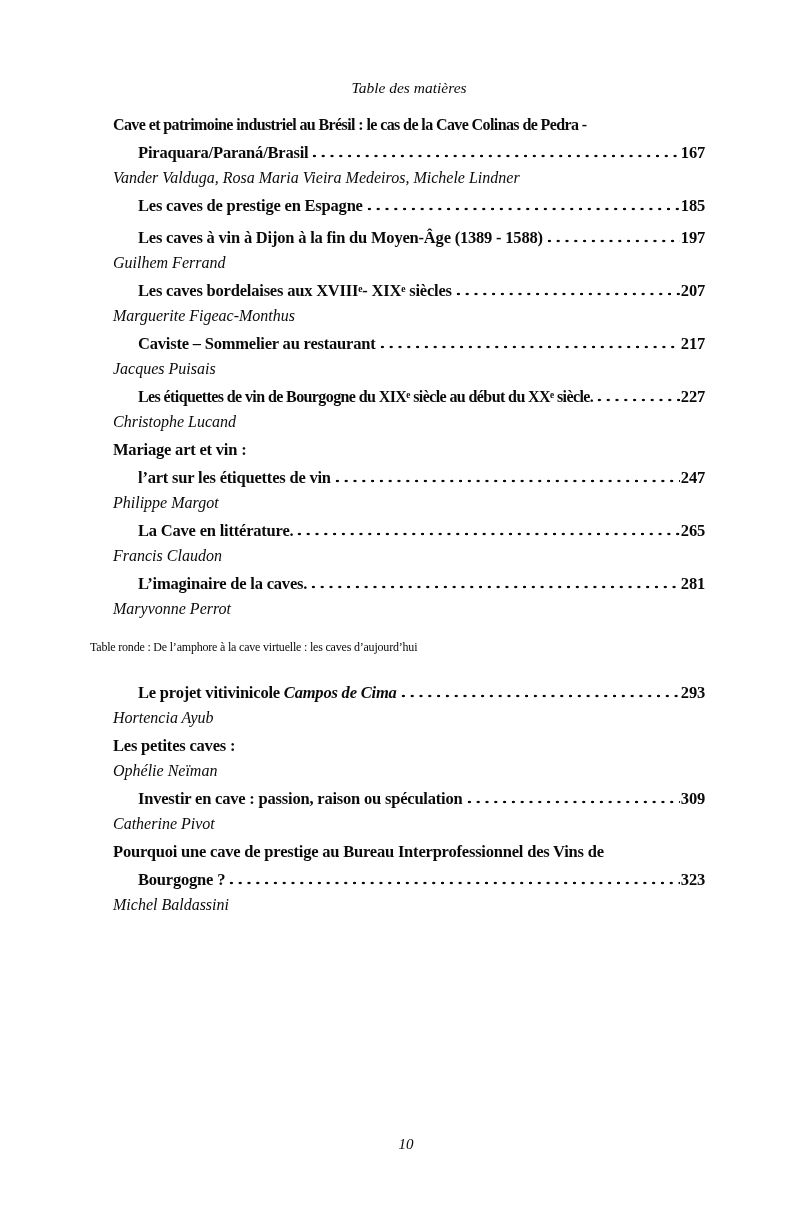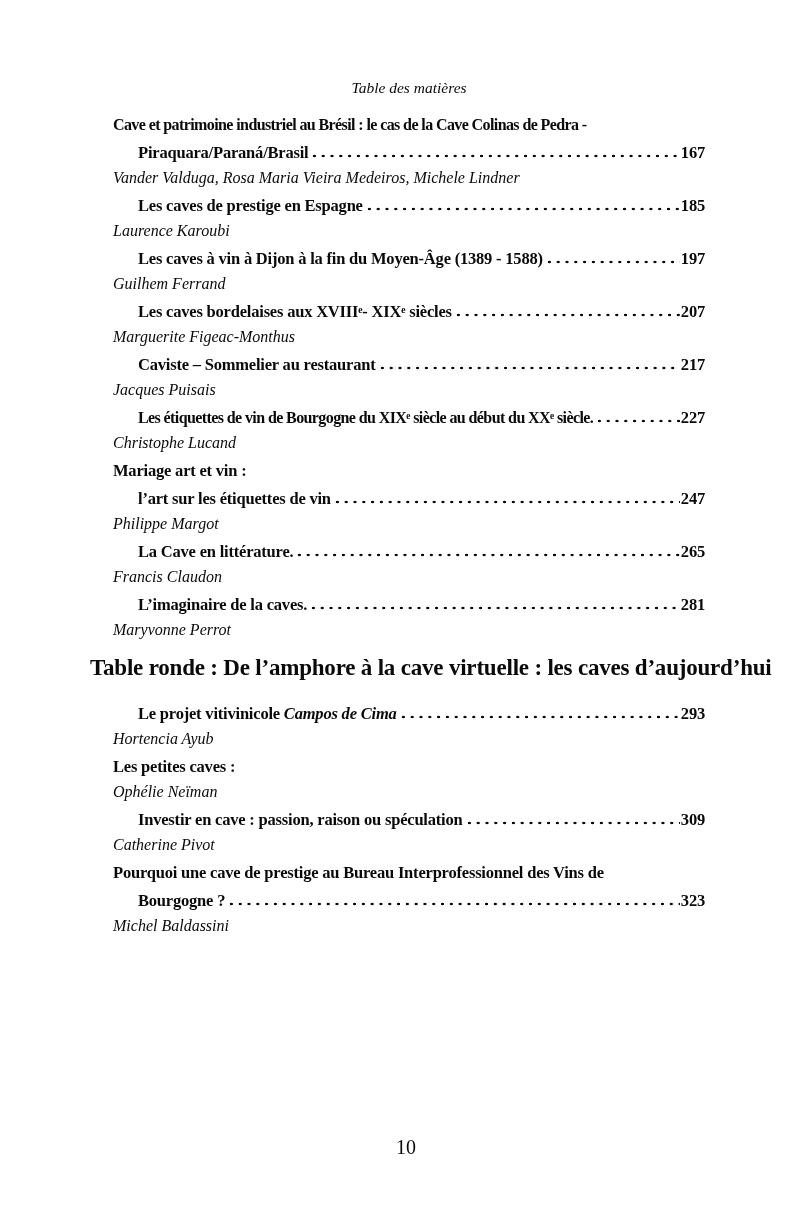--- a/index.html
+++ b/index.html
@@ -20,24 +20,24 @@
   .row { display:flex; align-items:baseline;margin-left:25px; }
   .title { white-space:pre; flex:0 0 auto; }
   .dots {
     flex:1 1 auto; min-width:8px; height:4px; margin:0 1px 0 2px;
     background-image:radial-gradient(circle, #0a0a0a 1.3px, transparent 1.55px);
     background-size:8.8px 4px; background-repeat:repeat-x; background-position:left bottom;
   }
   .pg { flex:0 0 auto; font-weight:bold; font-size:16.5px; }
   .author { font-style:italic; font-size:16px; line-height:21px; }
   .section-heading {
-    font-weight:bold; font-size:23px; line-height:28px; letter-spacing:-0.2px;
+    font-weight:normal; font-size:12px; line-height:28px; letter-spacing:-0.2px;
     margin:14px 12px 18px -23px; white-space:nowrap; width:max-content;
   }
-  .folio { position:absolute; top:1136px; left:0; width:812px; text-align:center; font-size:20px; }
+  .folio { position:absolute; top:1136px; left:0; width:812px; text-align:center; font-size:15px;font-style:italic; }
   em.italic-part { font-style:italic; }
 </style>
 </head>
 <body>
 
 <div class="page">
 
   <div class="running-header">Table des matières</div>
 
   <div class="content">
@@ -51,21 +51,20 @@
       </div>
       <div class="author">Vander Valduga, Rosa Maria Vieira Medeiros, Michele Lindner</div>
     </div>
 
     <div class="entry">
       <div class="row t">
         <span class="title">Les caves de prestige en Espagne</span>
         <span class="dots"></span>
         <span class="pg">185</span>
       </div>
-      <div class="author">Laurence Karoubi</div>
     </div>
 
 
     <div class="entry">
       <div class="row t">
         <span class="title">Les caves à vin à Dijon à la fin du Moyen-Âge (1389 - 1588)</span>
         <span class="dots"></span>
         <span class="pg">197</span>
       </div>
       <div class="author">Guilhem Ferrand</div>

